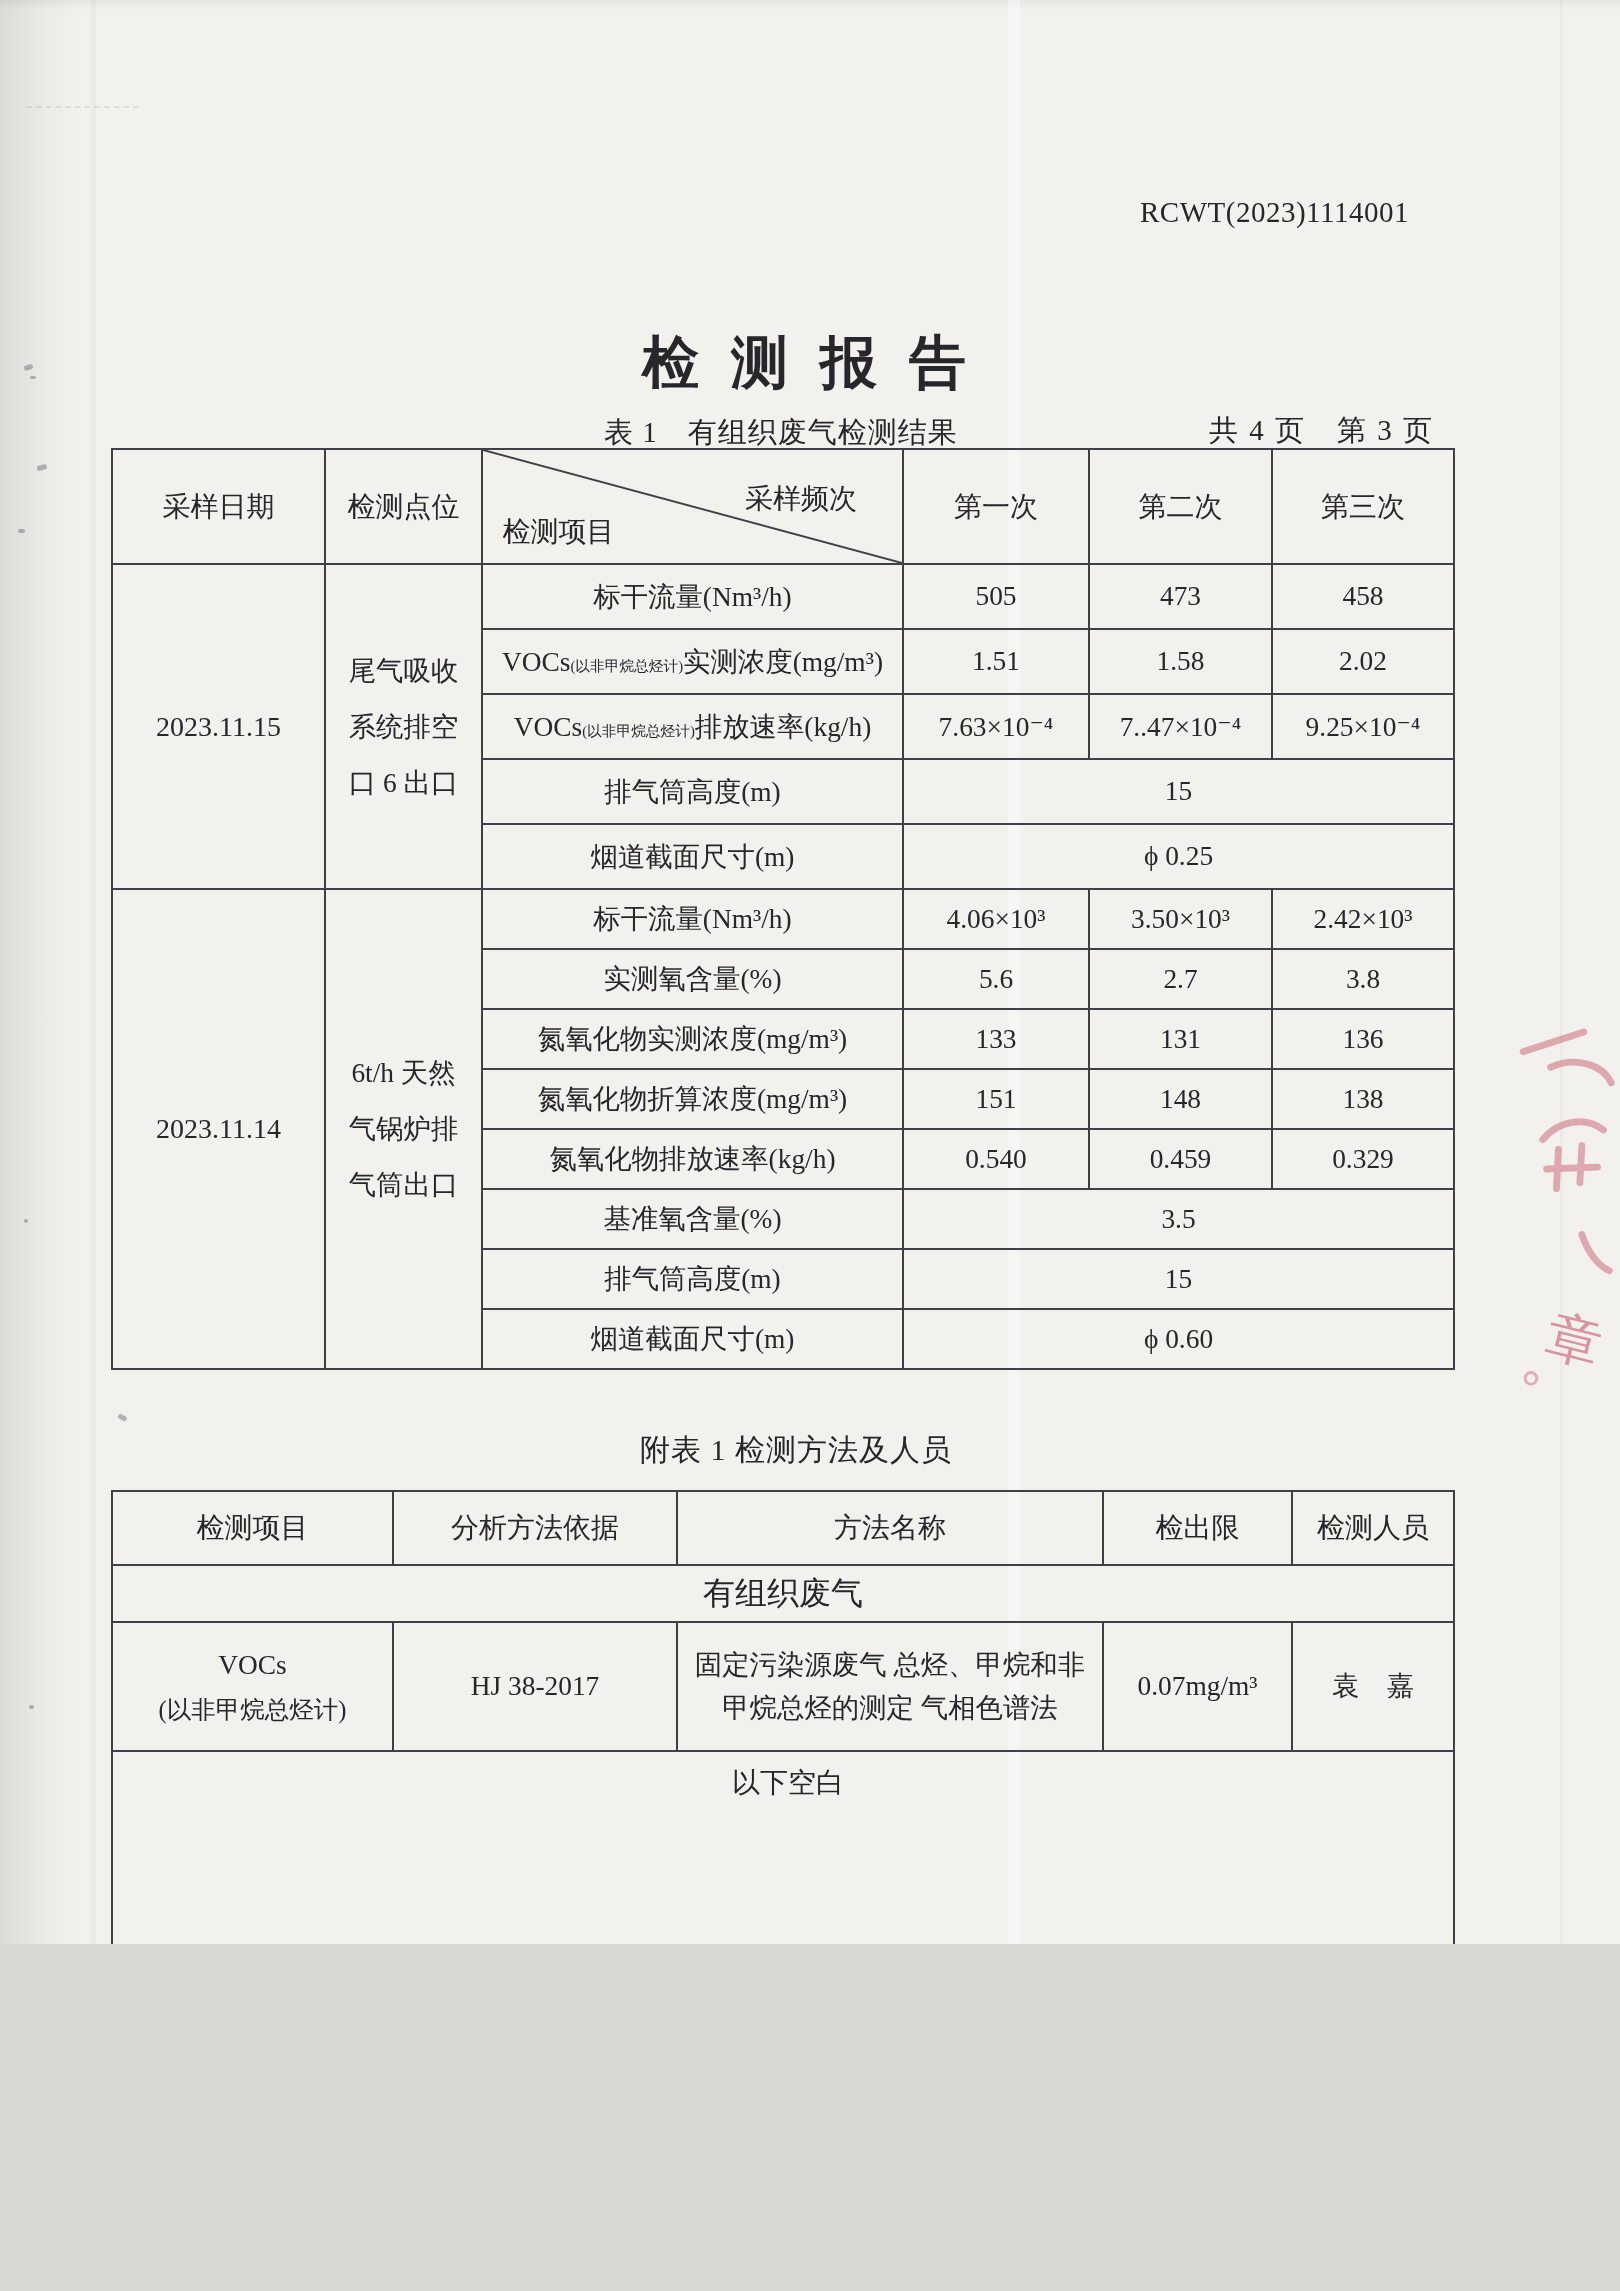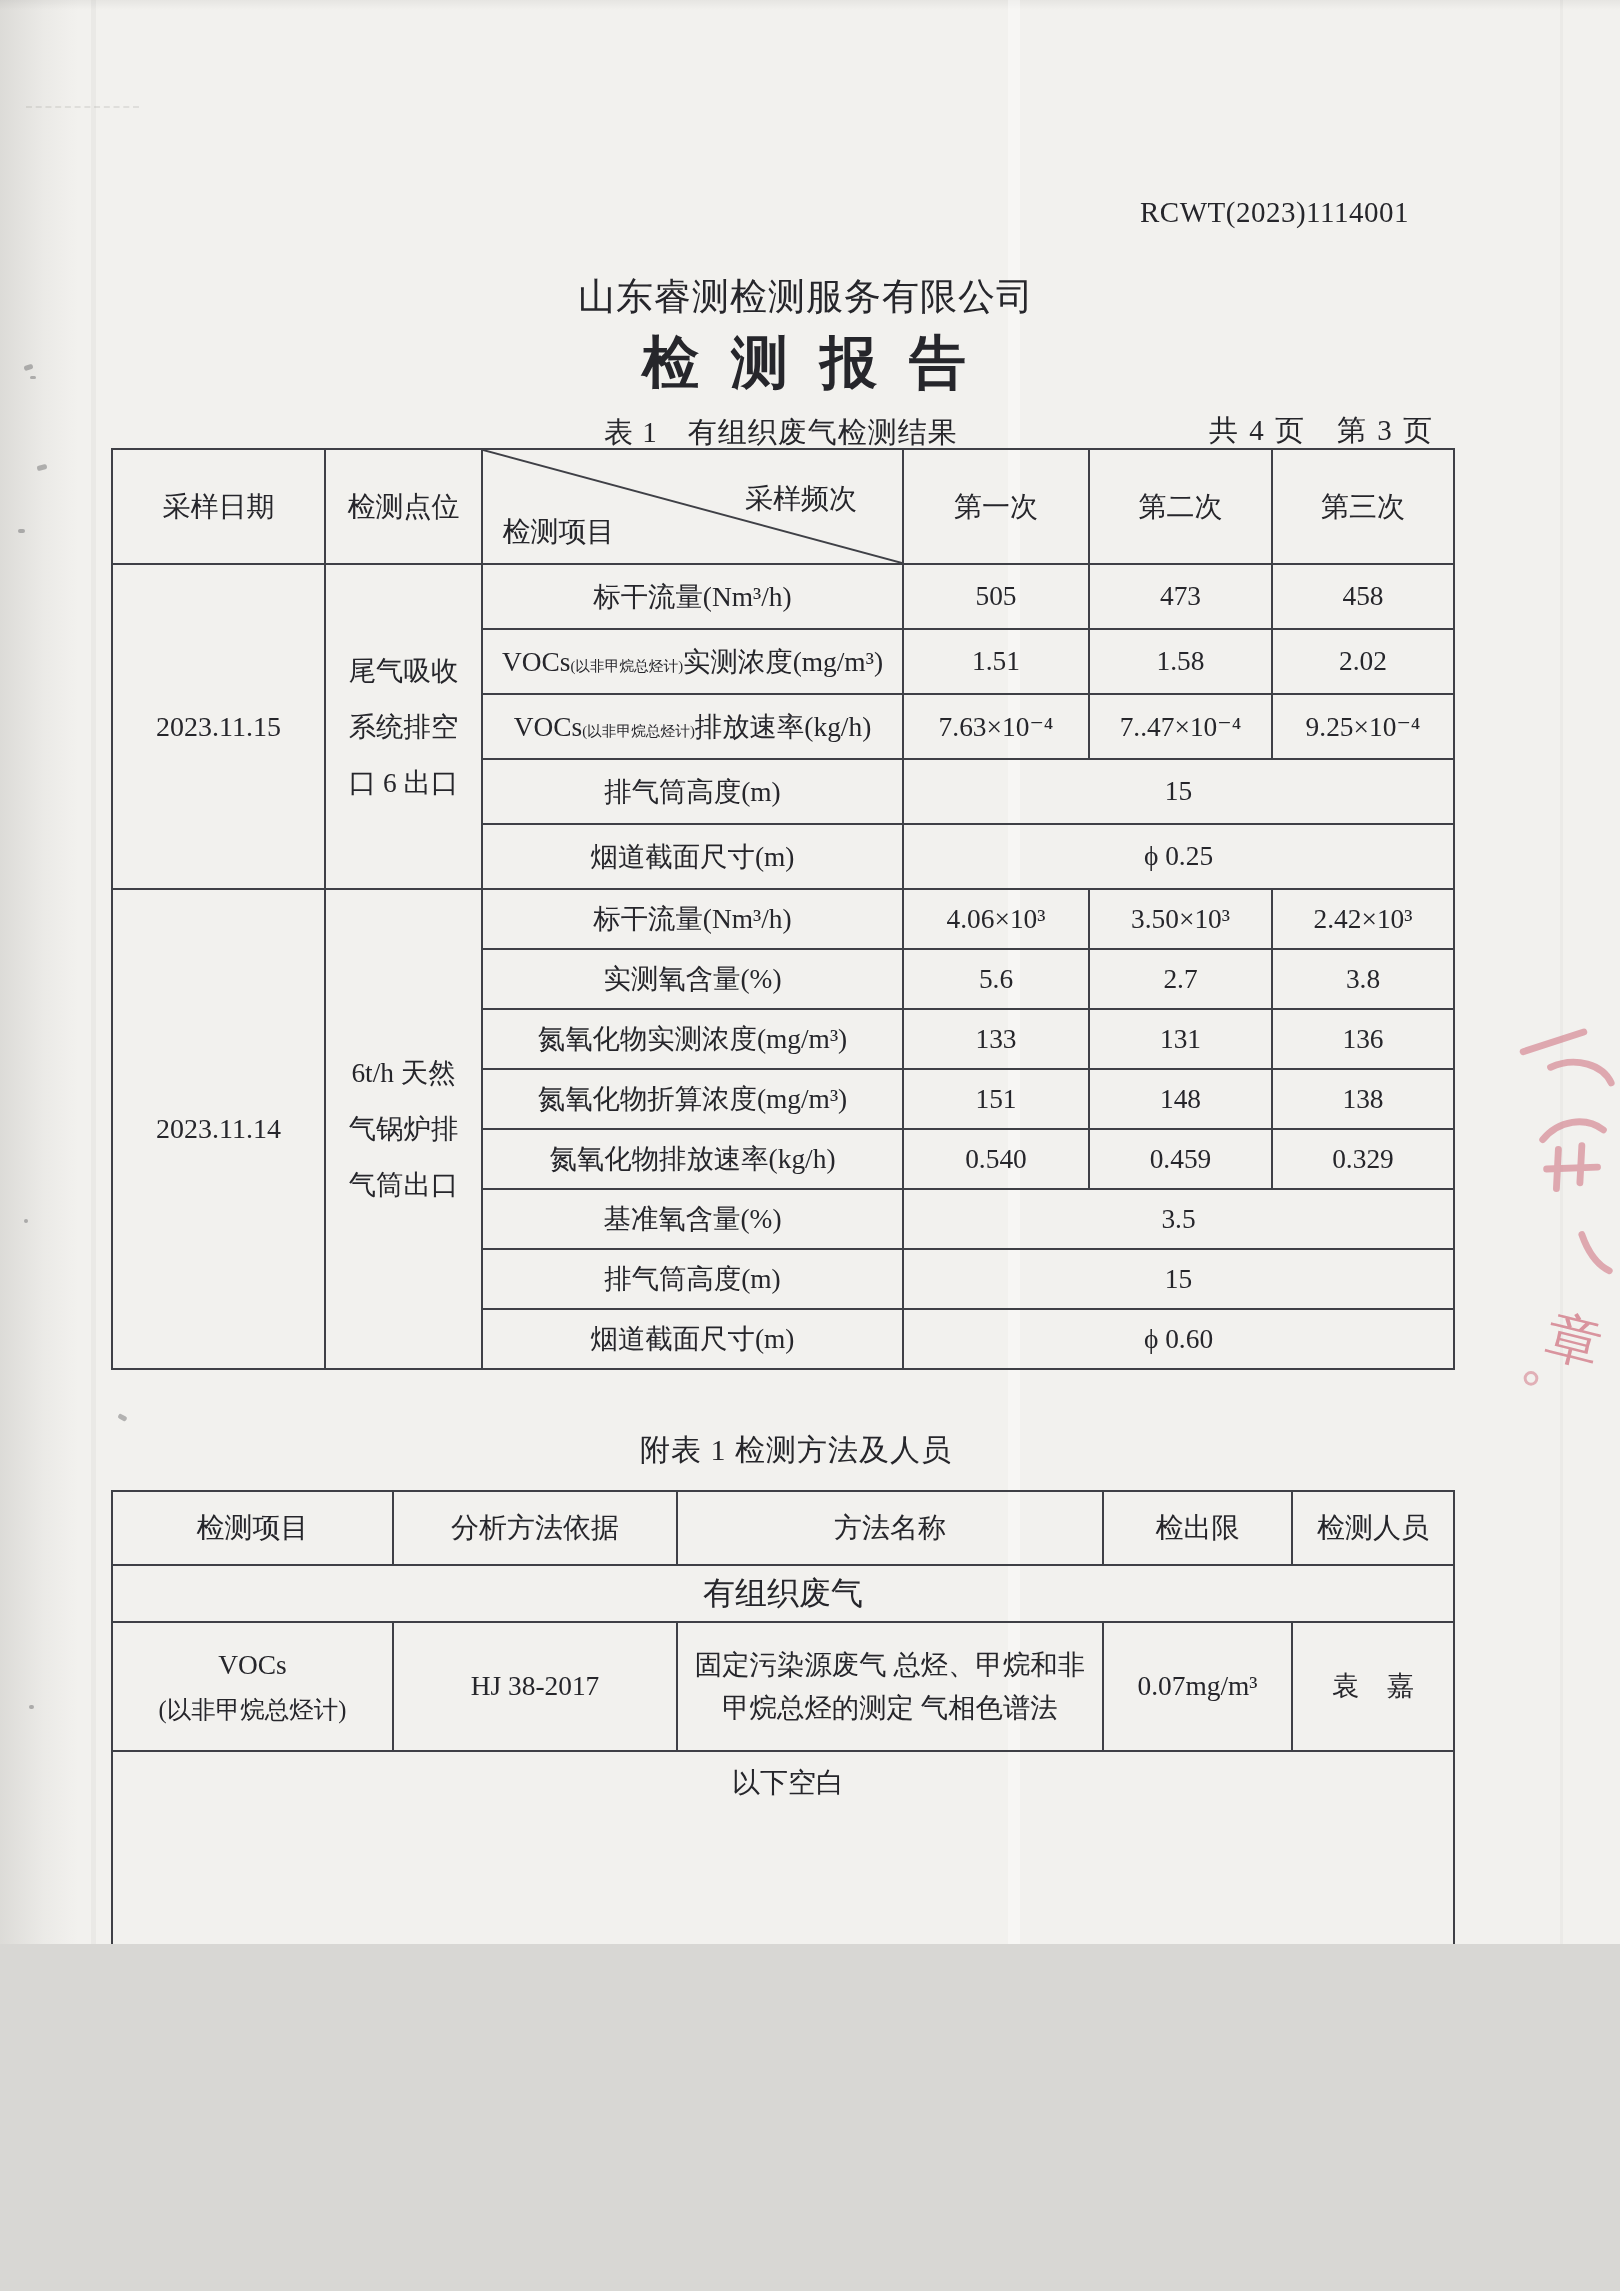--- a/index.html
+++ b/index.html
@@ -73,21 +73,20 @@
   <div class="speck" style="left:23.5px;top:365px;width:8.8px;height:4.9px;transform:rotate(-18deg);"></div>
   <div class="speck" style="left:30px;top:376px;width:5.9px;height:2.9px;"></div>
   <div class="speck" style="left:37px;top:465px;width:9.8px;height:4.9px;transform:rotate(-14deg);"></div>
   <div class="speck" style="left:17.6px;top:529px;width:7.8px;height:3.9px;"></div>
   <div class="speck" style="left:23.5px;top:1219px;width:4.9px;height:3.9px;"></div>
   <div class="speck" style="left:118px;top:1415px;width:8.8px;height:4.9px;transform:rotate(28deg);"></div>
   <div class="speck" style="left:29px;top:1705px;width:4.9px;height:3.9px;"></div>
   <div class="speck" style="left:32px;top:2213px;width:5.9px;height:4.9px;"></div>
 
   <div class="report-no">RCWT(2023)1114001</div>
-  <div class="company">山东睿测检测服务有限公司</div>
   <div class="title">检测报告</div>
   <div class="t1caption">表 1　有组织废气检测结果</div>
   <div class="pageinfo">共 4 页　第 3 页</div>
 
   <table class="t1">
     <colgroup>
       <col style="width:213px">
         <col style="width:157px">
         <col style="width:421px">
       <col style="width:186px">

